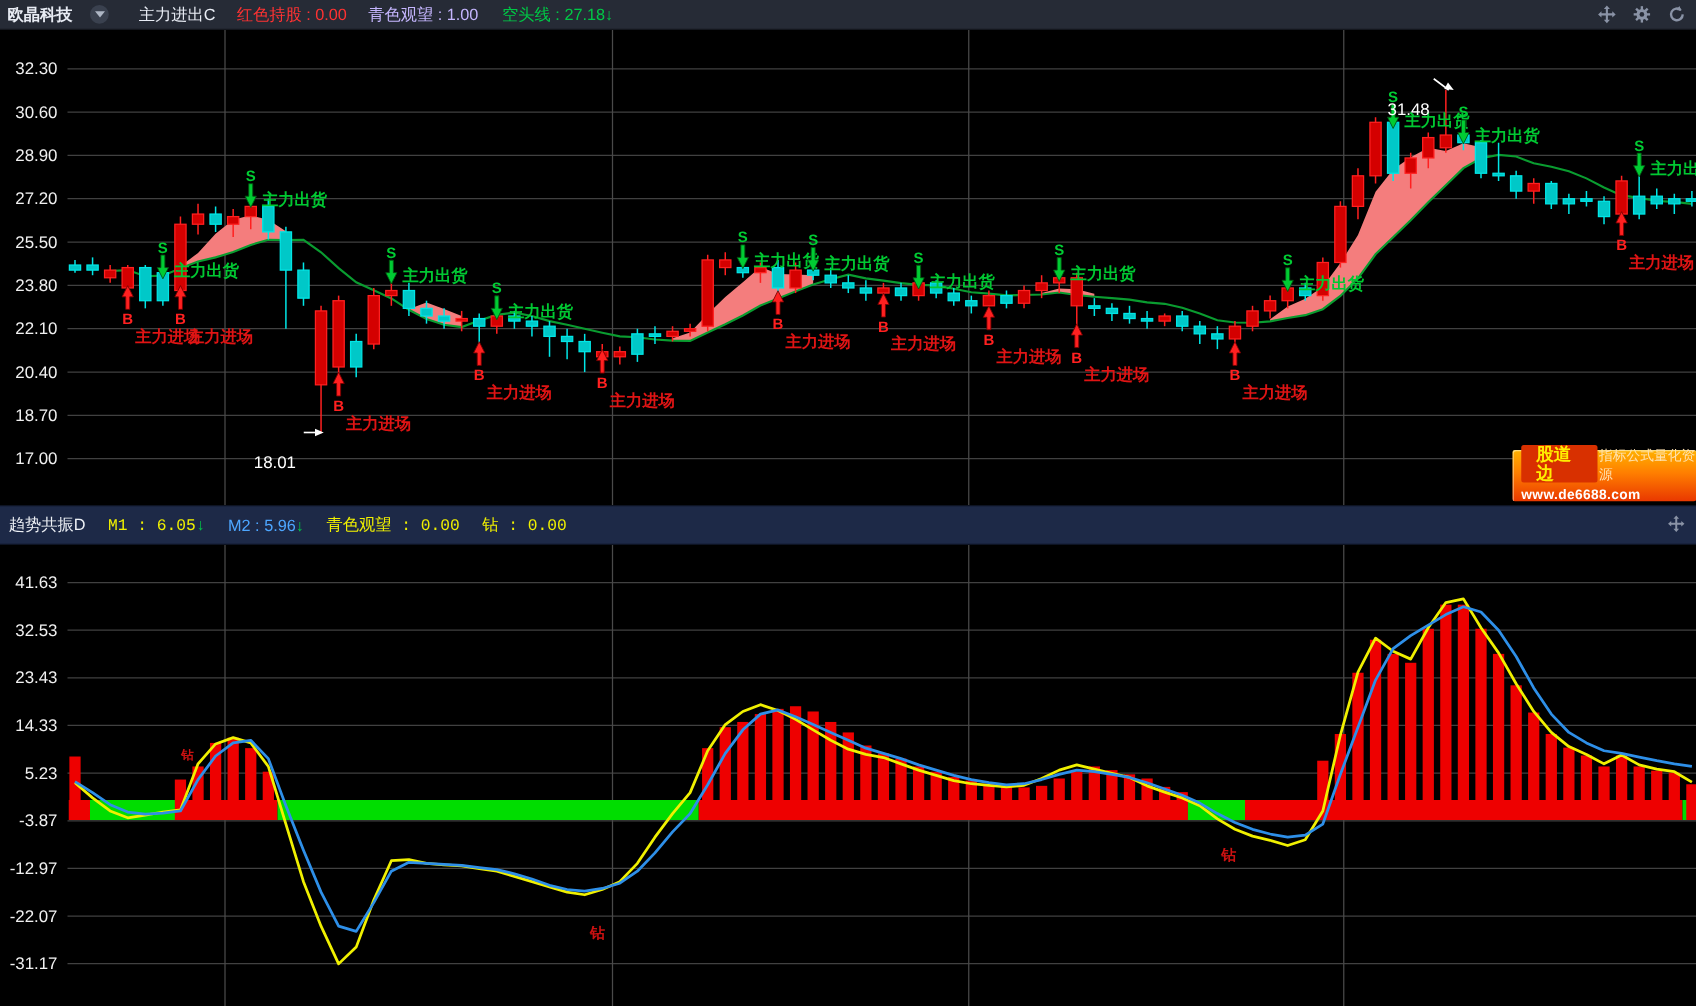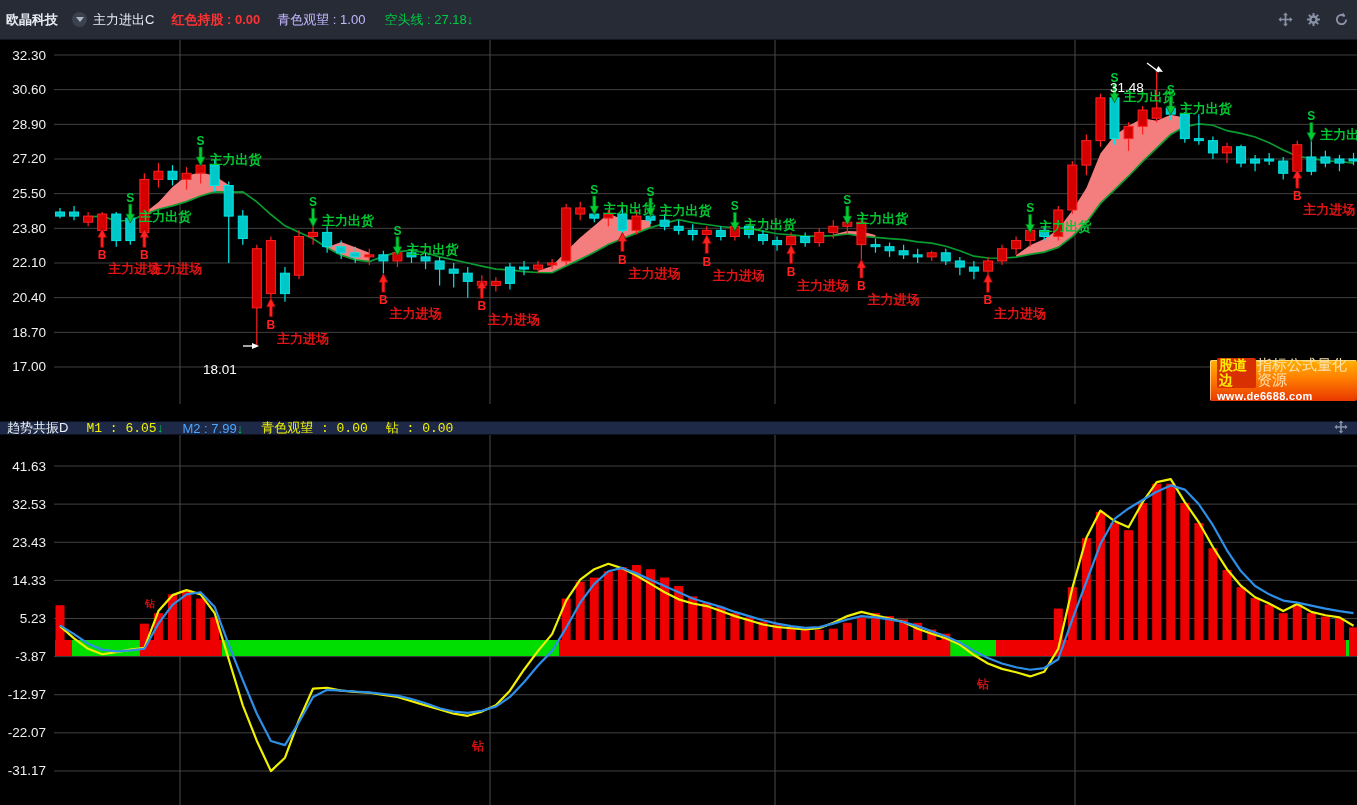--- a/index.html
+++ b/index.html
@@ -1,48 +1,48 @@
 <!DOCTYPE html>
 <html><head>
 <meta charset="utf-8">
 <style>
   html,body{margin:0;padding:0;background:#000;}
   body{width:1357px;height:805px;position:relative;overflow:hidden;
        font-family:"Liberation Sans","DejaVu Sans",sans-serif;}
-  .toolbar{position:absolute;top:0;left:0;width:1357px;height:40px;background:#262b36;
+  .toolbar{position:absolute;top:0;left:0;width:1357px;height:24px;background:#262b36;
            display:flex;align-items:center;font-size:13px;color:#d8dde8;box-sizing:border-box;
            border-bottom:1px solid #14171e;z-index:6;}
   .tb-stock{margin-left:6px;font-weight:bold;color:#e8ecf4;}
   .tb-dd{margin-left:14px;width:15px;height:15px;border-radius:50%;background:#3a414f;
          display:flex;align-items:center;justify-content:center;cursor:pointer;}
   .tb-dd .tri{width:0;height:0;border-left:4px solid transparent;border-right:4px solid transparent;
          border-top:5px solid #aeb6c4;}
-  .tb-ind{margin-left:6px;color:#e8ecf4;}
+  .tb-ind{margin-left:24px;color:#e8ecf4;}
   .tb-stat{margin-left:17px;}
-  .c-red{color:#ff3232;font-weight:bold;} .c-cyan{color:#c4b5fd;} .c-green{color:#00c846;margin-left:19px;}
+  .c-red{color:#ff3232;} .c-cyan{color:#c4b5fd;} .c-green{color:#00c846;margin-left:19px;}
   .c-yellow{color:#f0f000;font-family:Liberation Mono, monospace;} .c-blue{color:#4da6ff;}
   .tb-icons{margin-left:auto;margin-right:8px;display:flex;gap:13px;align-items:center;}
   .tb-icons svg{display:block;cursor:pointer;}
-  .p2header{position:absolute;top:404px;left:0;width:1357px;height:14px;background:#1d2947;
+  .p2header{position:absolute;top:404px;left:0;width:1357px;height:32px;background:#1d2947;
             display:flex;align-items:center;font-size:13px;box-sizing:border-box;
-            border-top:1px solid #0d1322;border-bottom:1px solid #0d1322;z-index:6;margin-top:17px;}
+            border-top:1px solid #0d1322;border-bottom:1px solid #0d1322;z-index:6;}
   .p2h-name{margin-left:7px;color:#eef1f6;}
   .p2h-item{margin-left:18px;}
   .arrow-green{color:#00c846;font-weight:bold;}
   .p2h-move{margin-left:auto;margin-right:9px;}
   #chart1{position:absolute;top:24px;left:0;z-index:1;}
   #chart2{position:absolute;top:429px;left:0;z-index:1;}
   #logo{position:absolute;left:1210px;top:360px;width:147px;height:41px;z-index:5;
         background:linear-gradient(180deg,#ffb200 0%,#ff7e00 45%,#e93800 100%);
         box-shadow:inset 1px 1px 0 rgba(255,255,220,.55);border-radius:2px;
         display:flex;flex-direction:column;justify-content:center;padding-left:7px;box-sizing:border-box;}
   .logo-r1{display:flex;align-items:baseline;line-height:15px;}
   .logo-brand{font-size:14px;font-weight:bold;color:#ffee00;background:#d83000;
-              padding:0 2px;border-radius:2px;}
-  .logo-tag{font-size:15px;color:#ffe2b0;margin-left:1px;}
+              padding:0 12px;border-radius:2px;}
+  .logo-tag{font-size:11px;color:#ffe2b0;margin-left:1px;}
   .logo-url{font-size:11px;font-weight:bold;color:#ffffff;line-height:17px;letter-spacing:.3px;}
   text{font-family:"Liberation Sans","DejaVu Sans",sans-serif;}
 </style>
 </head>
 <body>
 
 <div class="toolbar">
   <span class="tb-stock">欧晶科技</span>
   <span class="tb-dd">
     <span class="tri"></span>
@@ -362,21 +362,21 @@
     <line x1="243" y1="322" x2="255" y2="322" stroke="#ffffff" stroke-width="1.3"></line>
     <polygon points="259,322 252,325 252,319" fill="#ffffff"></polygon>
     <text x="1110" y="68" fill="#ffffff" font-size="13.5">31.48</text>
     <line x1="1147" y1="39" x2="1159" y2="48" stroke="#ffffff" stroke-width="1.3"></line>
     <polygon points="1163,48 1155.4281875212305,47.18289793394573 1158.3697549590256,41.953444711198436" fill="#ffffff"></polygon>
   </svg>
 
 <div class="p2header">
   <span class="p2h-name">趋势共振D</span>
   <span class="p2h-item c-yellow"><span>M1 : 6.05</span><span class="arrow-green">↓</span></span>
-  <span class="p2h-item c-blue"><span>M2 : 7.99</span><span class="arrow-green">↓</span></span>
+  <span class="p2h-item c-blue"><span>M2 : 5.96</span><span class="arrow-green">↓</span></span>
   <span class="p2h-item c-yellow">青色观望 : 0.00</span>
   <span class="p2h-item c-yellow">钻 : 0.00</span>
   <span class="p2h-move">
     <svg width="14" height="14" viewBox="0 0 16 16">
         <path d="M8 0.5 L10.6 3.4 H8.9 V7.1 H12.6 V5.4 L15.5 8 L12.6 10.6 V8.9 H8.9 V12.6 H10.6 L8 15.5 L5.4 12.6 H7.1 V8.9 H3.4 V10.6 L0.5 8 L3.4 5.4 V7.1 H7.1 V3.4 H5.4 Z" fill="#8a93a6"></path>
       </svg>
   </span>
 </div>
 
 <svg id="chart2" width="1357" height="376" viewBox="0 0 1357 376">

